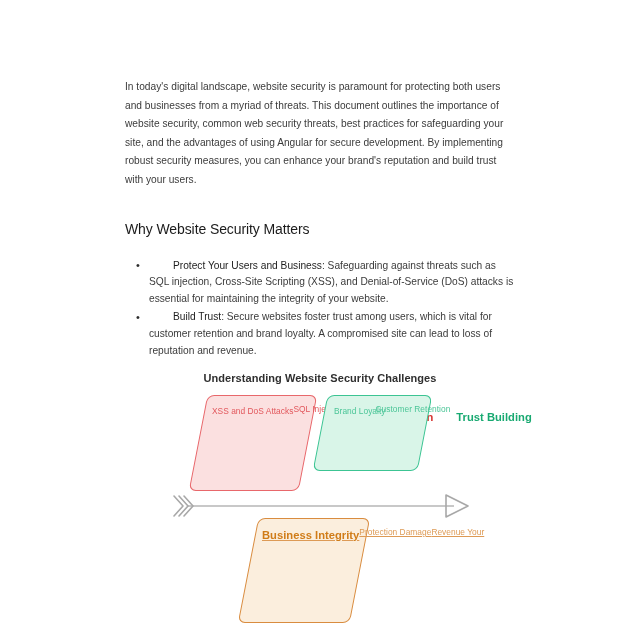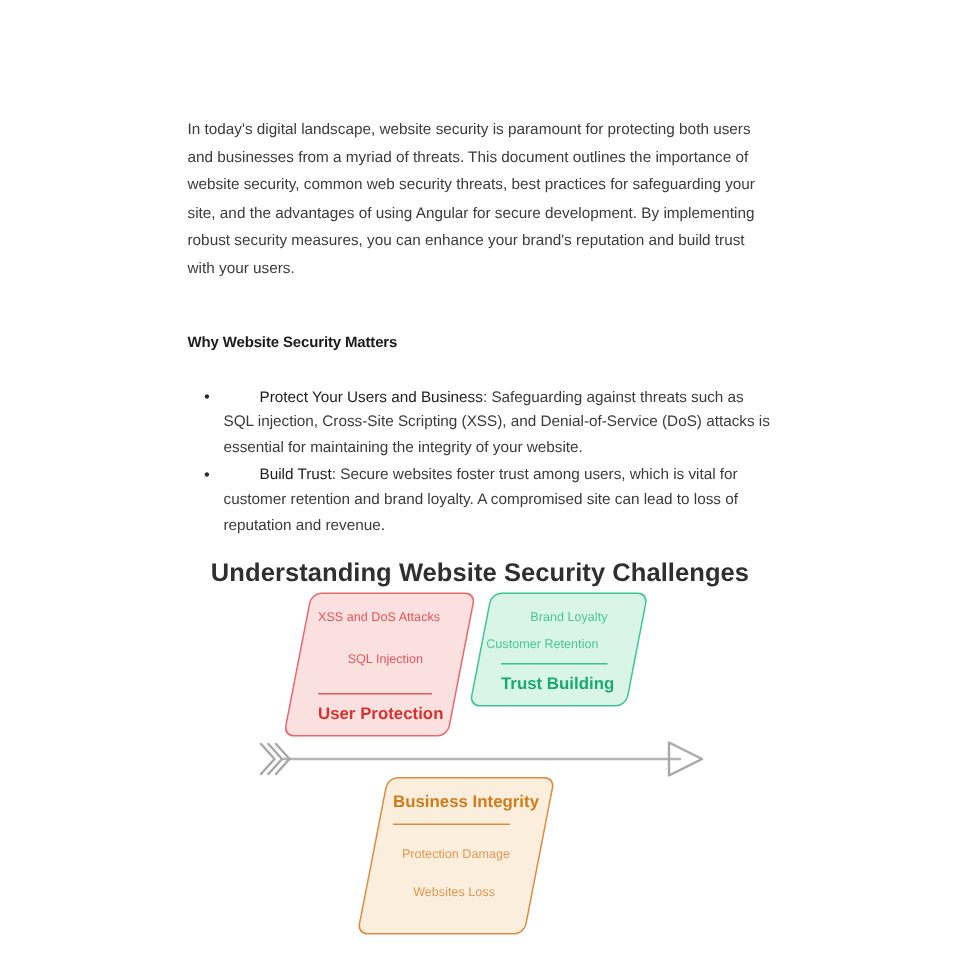--- a/index.html
+++ b/index.html
@@ -42,23 +42,23 @@
 
   p.intro {
     margin: 26px 0 0 0;
     font-size: 10.2px;
     line-height: 18.6px;
     color: #3b3b3b;
     letter-spacing: 0.01px;
   }
 
   h2.section-title {
-    font-size: 10px;
+    font-size: 14px;
     line-height: 22px;
-    font-weight: 700;
+    font-weight: 400;
     letter-spacing: -0.1px;
     margin: 28px 0 18px 0;
     color: #1b1b1b;
   }
 
   p.lead {
     margin: 20px 0 0 0;
     font-size: 10.2px;
     line-height: 17px;
     color: #3b3b3b;
@@ -98,21 +98,21 @@
     top: 368px;
     width: 640px;
     height: 272px;
   }
   .diagram-title {
     position: absolute;
     left: 0;
     top: 4px;
     width: 640px;
     text-align: center;
-    font-size: 17px;
+    font-size: 11px;
     font-weight: 700;
     color: #2f2f2f;
     letter-spacing: 0.05px;
   }
 
   .boxwrap {
     position: absolute;
   }
   .para {
     position: absolute;
@@ -121,21 +121,21 @@
     border: 1.6px solid #000;
     border-radius: 7px;
     box-sizing: border-box;
   }
   .inner {
     position: absolute;
     inset: 0;
     box-sizing: border-box;
     padding: 9px 20px 9px 14px;
     display: flex;
-    flex-direction: column;
+    flex-direction: row;
   }
   .row {
     font-size: 8.4px;
     line-height: 11px;
     letter-spacing: 0.02px;
     white-space: nowrap;
   }
   .row.title {
     font-size: 11.2px;
     font-weight: 700;
@@ -154,21 +154,21 @@
   .box-red .sep { color: #e05a59; }
 
   
   .box-green .para { border-color: #3cc493; background: #d9f5e8; }
   .box-green .inner { color: #4cc698; }
   .box-green .row.title { color: #18a971; }
   .box-green .sep { color: #38bd8c; }
 
   
   .box-orange .para { border-color: #d98c3f; background: #fbeedd; }
-  .box-orange .inner { color: #dd9a55; }
+  .box-orange .inner { color: #dd9a55; text-decoration: underline; }
   .box-orange .row.title { color: #d07c18; }
   .box-orange .sep { color: #d98c3f; }
 
   .r-end { text-align: right; }
   .r-mid { text-align: right; padding-right: 6px; }
   .r-ctr { text-align: center; }
   .spacer { flex: 1 1 auto; }
 </style>
 </head>
 <body>
@@ -228,19 +228,19 @@
     </div>
 
     <div class="boxwrap box-orange" style="left:248px; top:150px; width:112px; height:105px;">
       <div class="para"></div>
       <div class="inner">
         <div class="row title r-ctr" style="margin-top:3px">Business Integrity</div>
         <div class="sep" style="margin-top:8px"></div>
         <div class="spacer"></div>
         <div class="row r-end">Protection Damage</div>
         <div class="spacer"></div>
-        <div class="row r-mid" style="margin-right:4px">Websites Loss</div>
+        <div class="row r-mid" style="margin-right:4px">Revenue Your</div>
         <div class="spacer"></div>
       </div>
     </div>
 
   </div>
 </div>
 
 </body></html>

